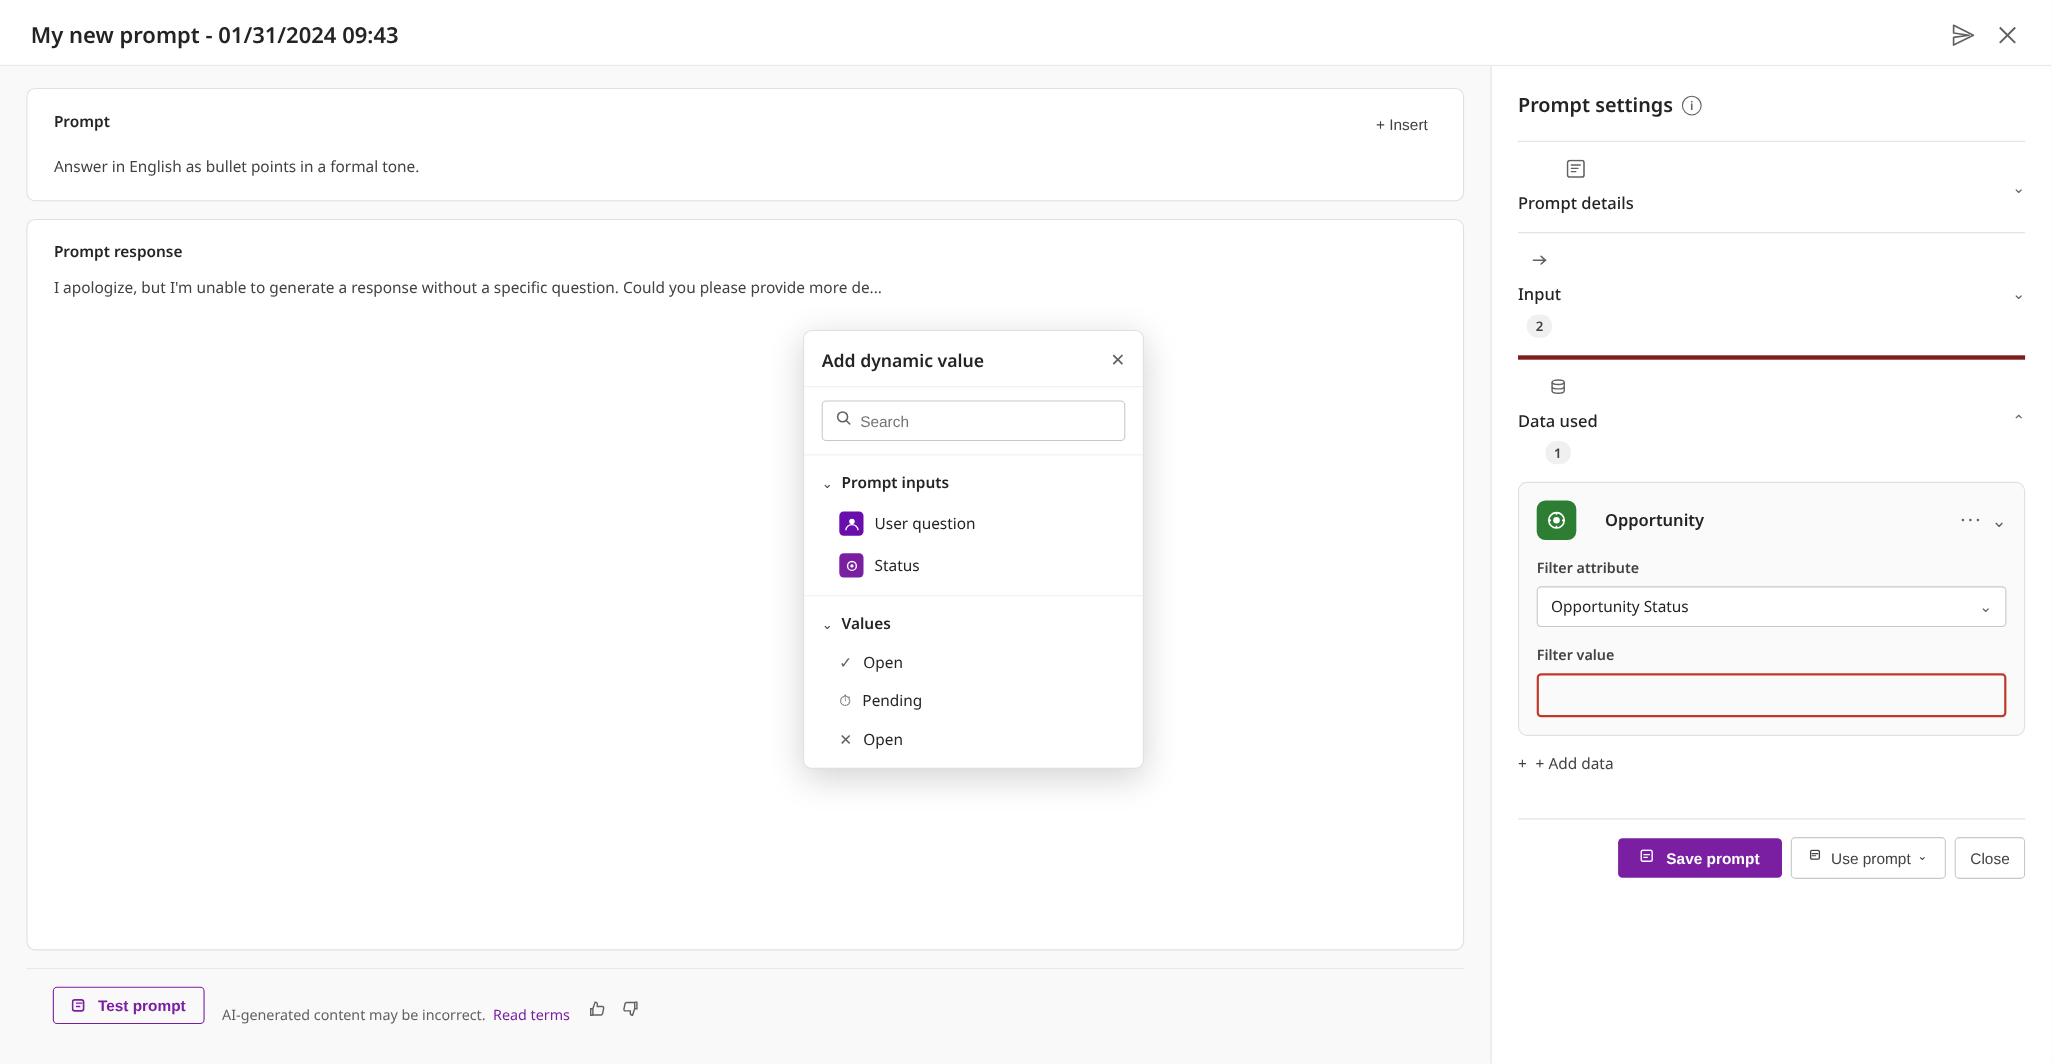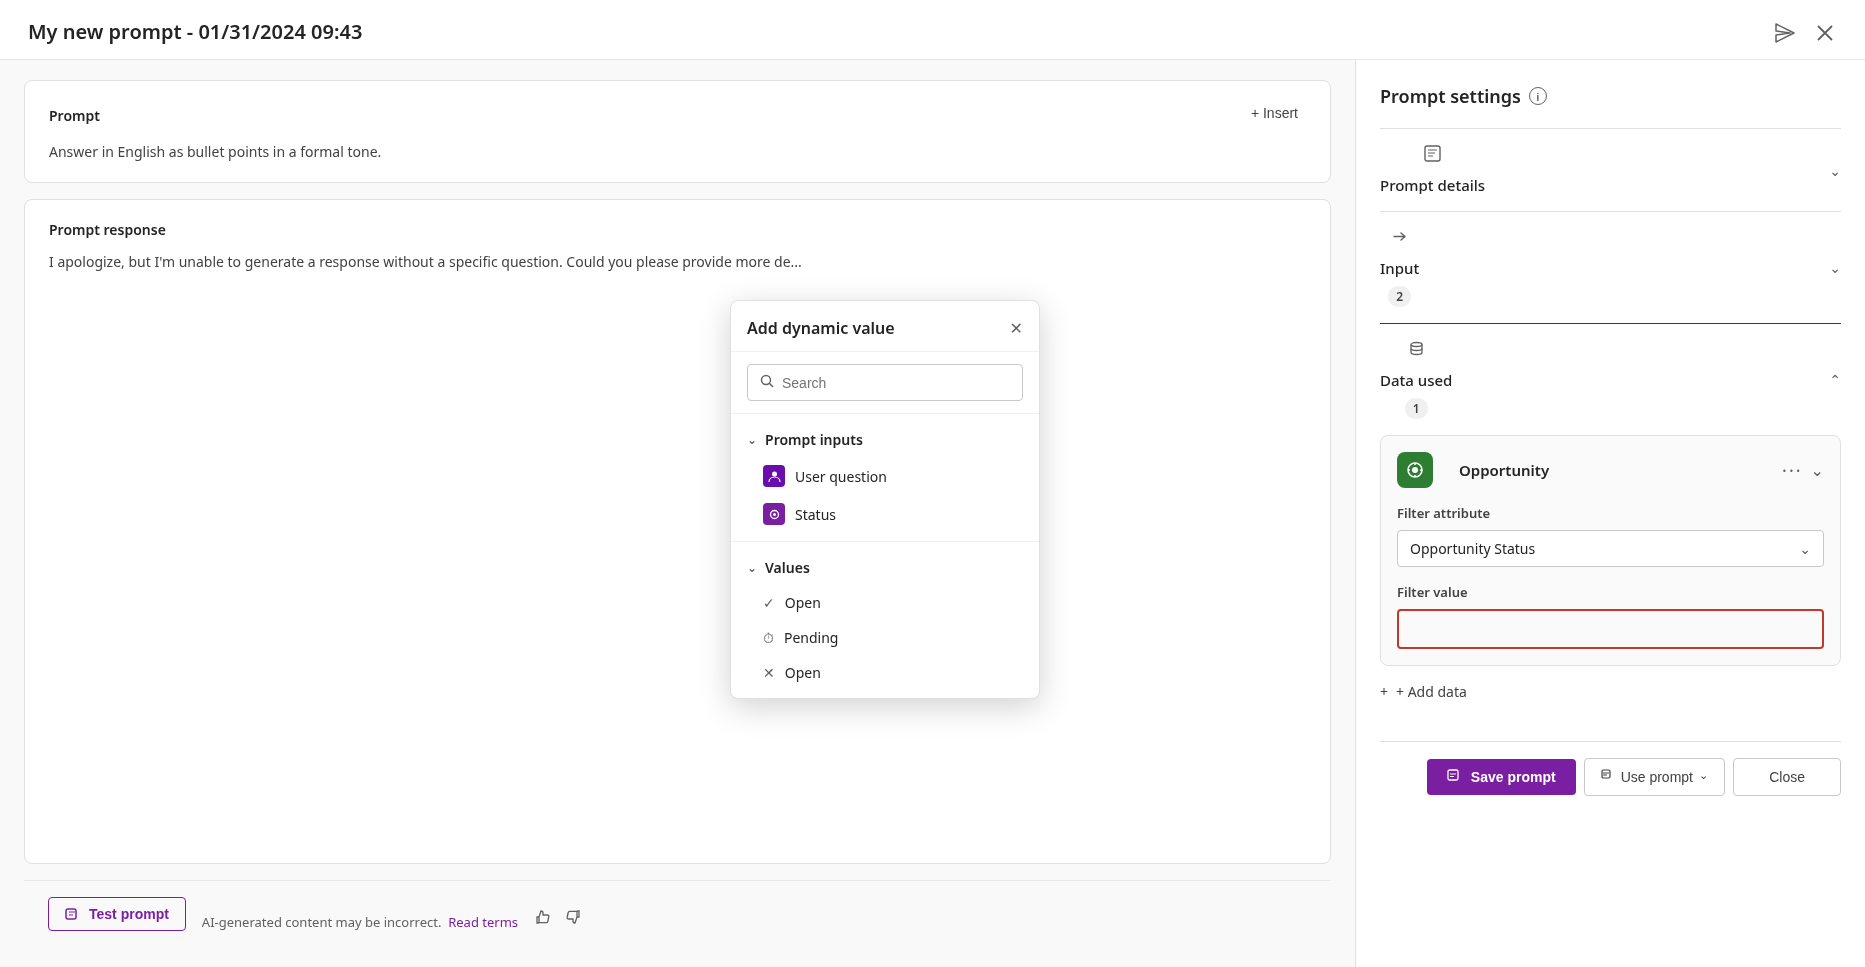--- a/index.html
+++ b/index.html
@@ -18,21 +18,21 @@
       width: 1865px;
       height: 967px;
       display: flex;
       flex-direction: column;
       position: relative;
     }
 
     
     .title-bar {
       display: flex;
-      align-items: flex-end;
+      align-items: center;
       justify-content: space-between;
       padding: 18px 28px 14px 28px;
       background: #ffffff;
       border-bottom: 1px solid #e8e8e8;
     }
     .title-bar-title {
       font-size: 20px;
       font-weight: 600;
       color: #242424;
     }
@@ -71,21 +71,21 @@
 
     
     .prompt-card {
       background: #ffffff;
       border: 1px solid #e0e0e0;
       border-radius: 8px;
       padding: 20px 24px;
     }
     .card-header {
       display: flex;
-      align-items: flex-end;
+      align-items: flex-start;
       justify-content: space-between;
       margin-bottom: 16px;
     }
     .card-title {
       font-size: 14px;
       font-weight: 600;
       color: #242424;
     }
     .insert-btn {
       display: flex;
@@ -216,21 +216,21 @@
       color: #424242;
       font-weight: 600;
     }
     .chevron {
       color: #616161;
       font-size: 14px;
     }
 
     
     .data-used-section {
-      border-top: 1px solid #7f1d1d;
+      border-top: 4px solid #7f1d1d;
       padding: 16px 0;
     }
     .data-used-content {
       margin-top: 16px;
     }
 
     .opportunity-card {
       border: 1px solid #e0e0e0;
       border-radius: 8px;
       padding: 16px;
@@ -358,21 +358,21 @@
       padding: 10px 16px;
       font-size: 14px;
       font-weight: 500;
       cursor: pointer;
     }
     .close-btn {
       background: transparent;
       color: #424242;
       border: 1px solid #c8c8c8;
       border-radius: 4px;
-      padding: 10px 35px;
+      padding: 10px 13px;
       font-size: 14px;
       font-weight: 500;
       cursor: pointer;
     }
 
     
     .popup-overlay {
       position: absolute;
       left: 730px;
       top: 300px;

